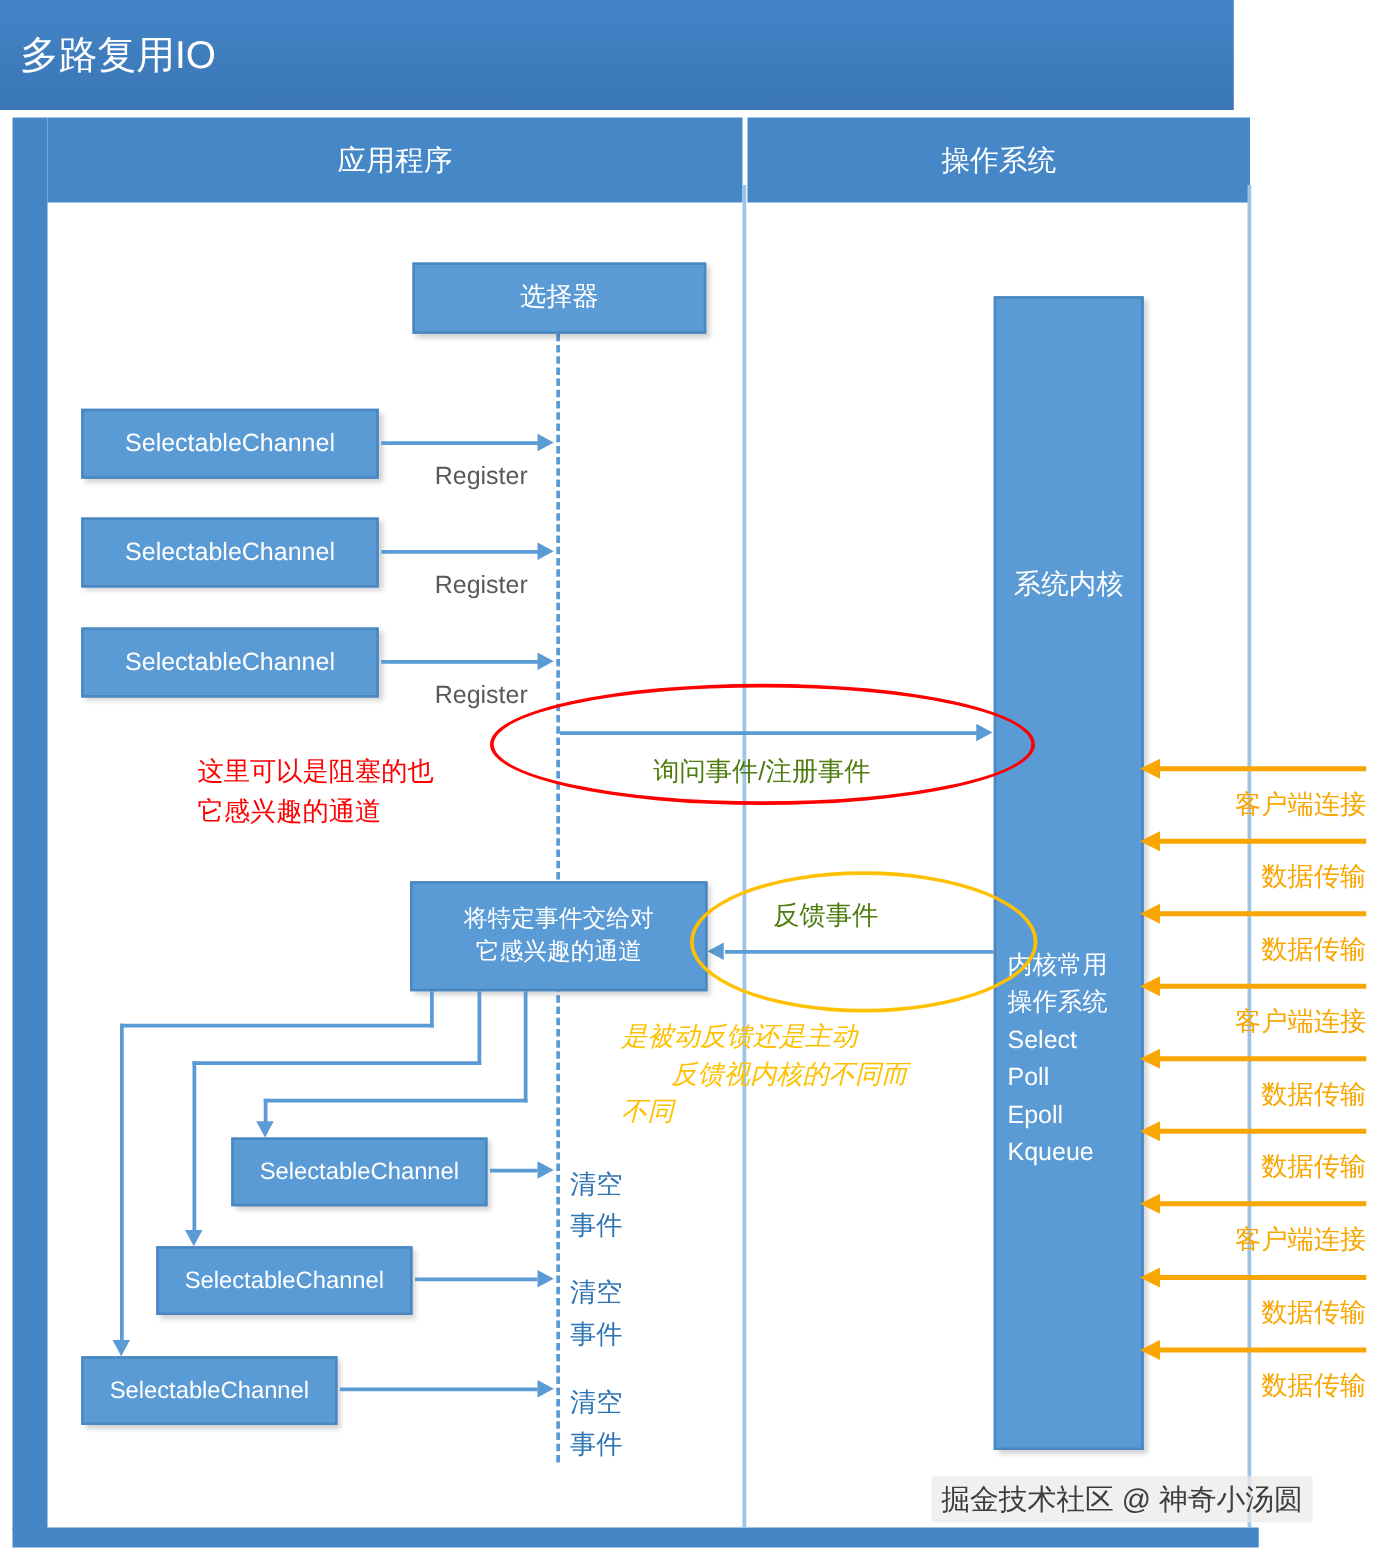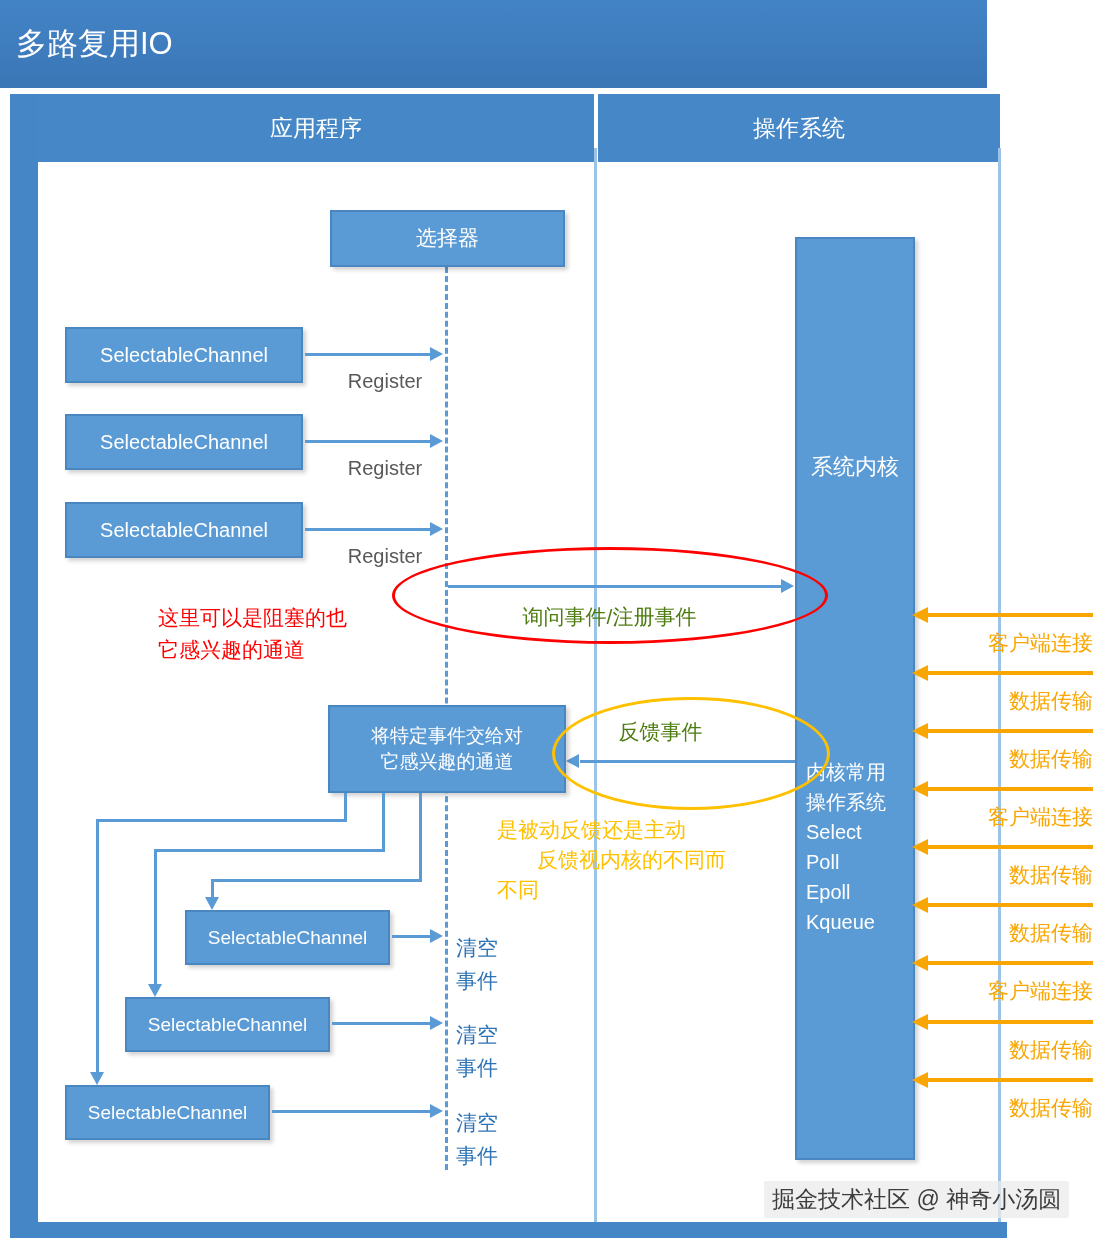--- a/index.html
+++ b/index.html
@@ -131,21 +131,21 @@
   <div class="ah-l" style="left:566px;top:754px;"></div>
   <div class="lbl-blue" style="left:598px;top:718px;width:125px;">反馈事件</div>
 
   <div class="box" style="left:328px;top:705px;width:238px;height:88px;font-size:19px;">
     <span class="ln">将特定事件交给对</span>
     <span class="ln">它感兴趣的通道</span>
   </div>
 
   <div class="ellipse yellow" style="left:552px;top:697px;width:278px;height:113px;"></div>
 
-  <div class="note-yellow" style="left:497px;top:815px;">
+  <div class="note-yellow" style="left:497px;top:815px;font-style:italic;">
     <span style="display:block;">是被动反馈还是主动</span>
     <span style="display:block;margin-left:40px;">反馈视内核的不同而</span>
     <span style="display:block;">不同</span>
   </div>
 
   <div class="vline" style="left:344px;top:793px;height:29px;"></div>
   <div class="hline" style="left:96px;top:819px;width:251px;"></div>
   <div class="vline" style="left:96px;top:819px;height:253px;"></div>
   <div class="ah-d" style="left:90px;top:1072px;"></div>
 
@@ -218,15 +218,15 @@
   <div class="os-label" style="left:960px;top:977px;">客户端连接</div>
 
   <div class="oline" style="left:928px;top:1020px;width:165px;"></div>
   <div class="ah-lo" style="left:912px;top:1014px;"></div>
   <div class="os-label" style="left:960px;top:1036px;">数据传输</div>
 
   <div class="oline" style="left:928px;top:1078px;width:165px;"></div>
   <div class="ah-lo" style="left:912px;top:1072px;"></div>
   <div class="os-label" style="left:960px;top:1094px;">数据传输</div>
 
-  <div class="watermark" style="left:764px;top:1181px;">掘金技术社区 @ 神奇小汤圆</div>
+  <div class="watermark" style="left:745px;top:1181px;">掘金技术社区 @ 神奇小汤圆</div>
 
 </div>
 
 </body></html>

